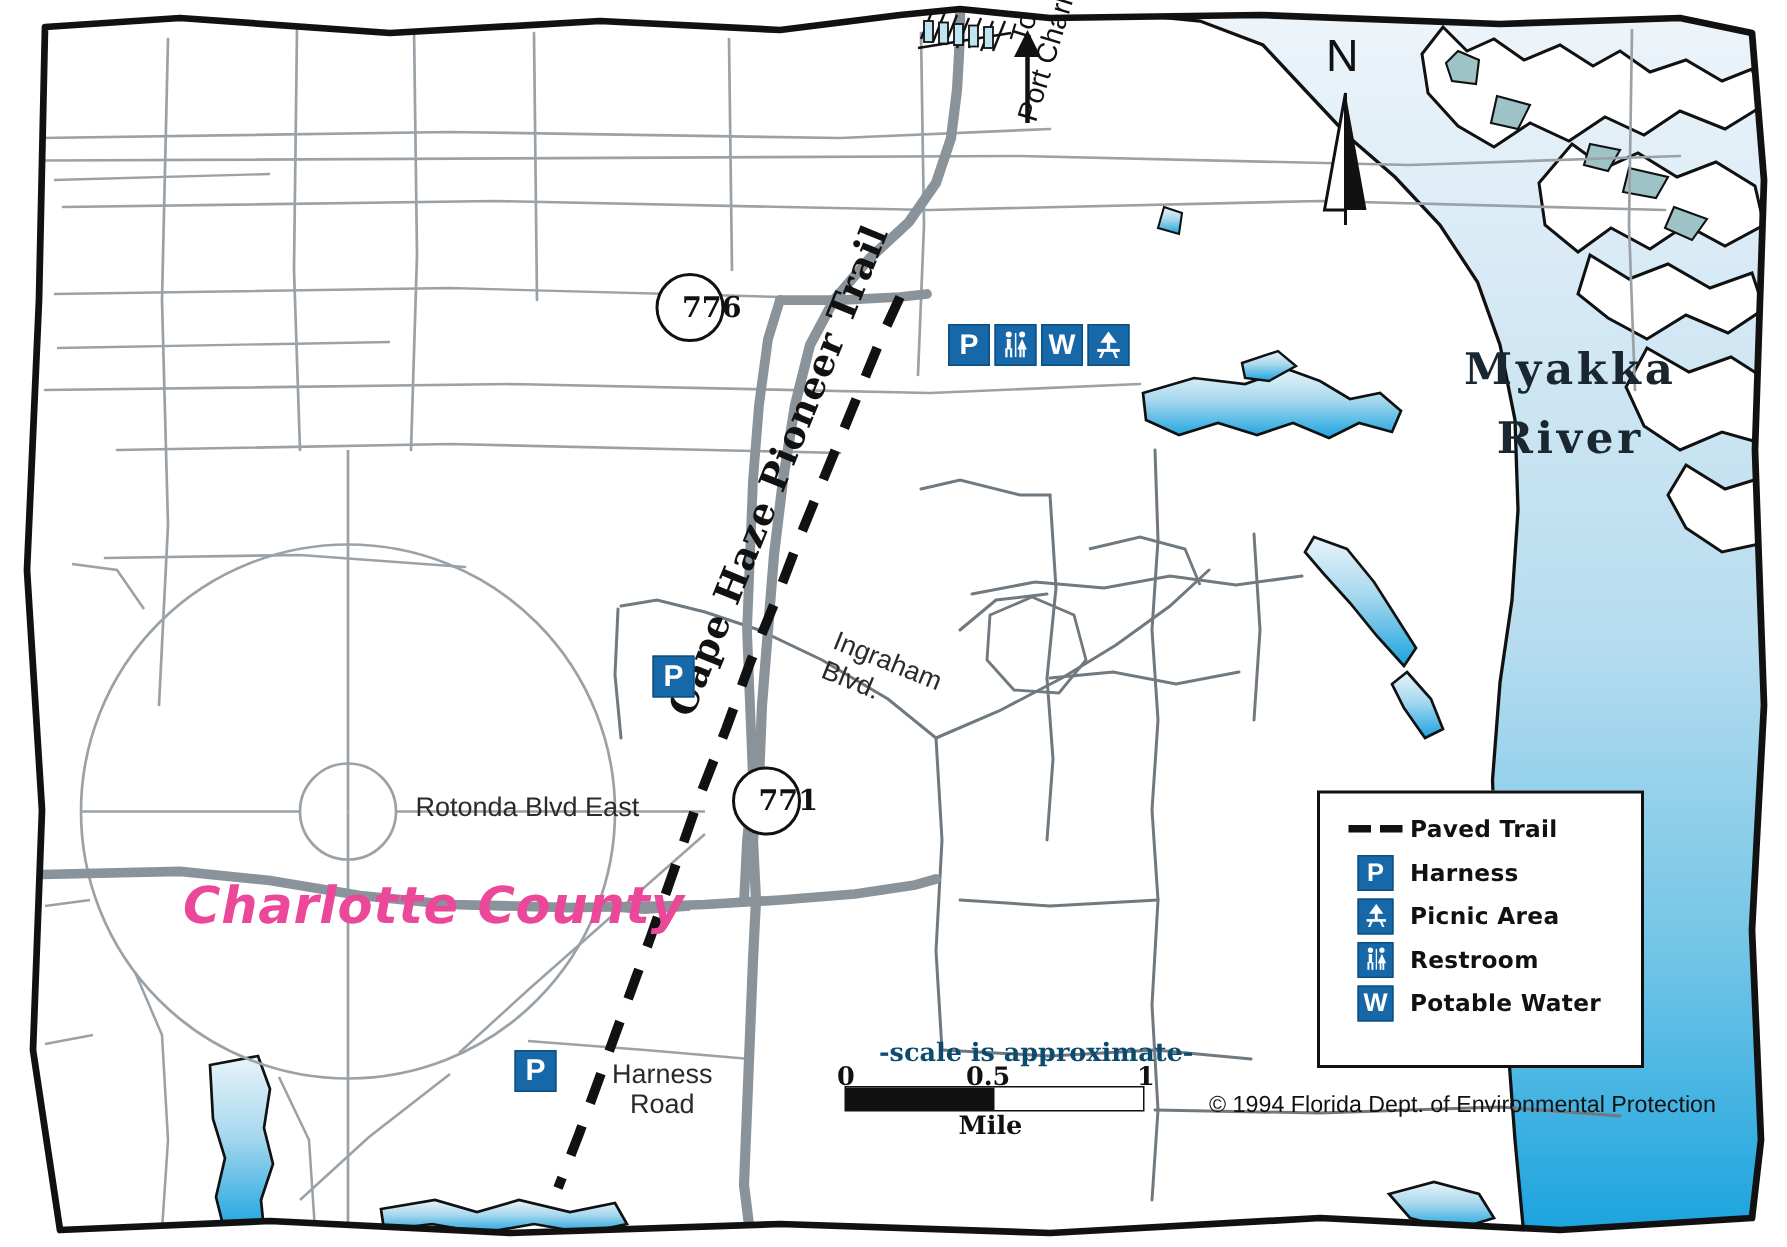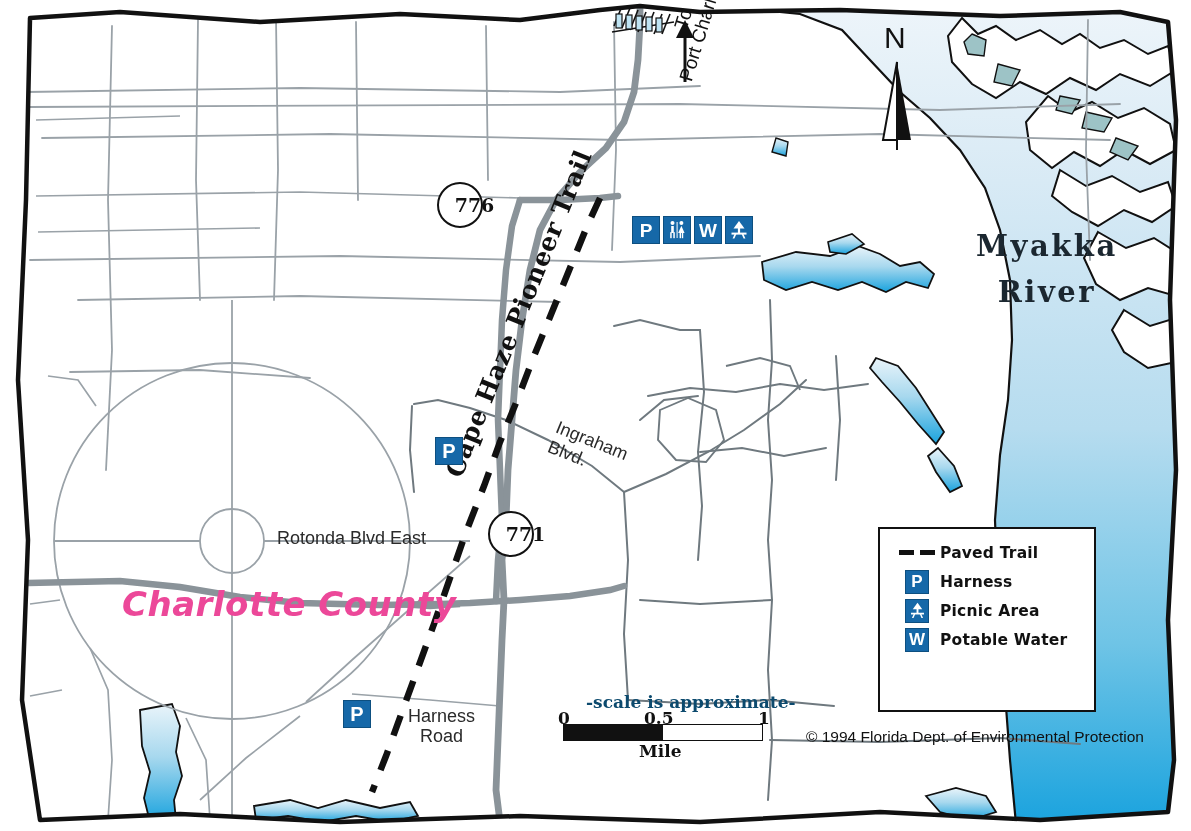--- a/index.html
+++ b/index.html
@@ -415,20 +415,38 @@
             <rect x="9.9" y="8" width="2.2" height="6" fill="#fff"></rect>
             <rect x="3.5" y="13.6" width="15" height="2" fill="#fff"></rect>
             <polygon points="4.6,19.6 6.4,19.6 8.6,14.6 6.8,14.6" fill="#fff"></polygon>
             <polygon points="17.4,19.6 15.6,19.6 13.4,14.6 15.2,14.6" fill="#fff"></polygon>
           </svg>
         </div>
       </div>
       <span class="leg-text">Picnic Area</span>
     </div>
 
+    <div class="leg-row">
+      <div class="leg-icon">
+        <div class="amen">
+          <svg width="19" height="19" viewBox="0 0 22 22">
+            <circle cx="6.5" cy="4" r="2" fill="#fff"></circle>
+            <rect x="5.2" y="7" width="2.6" height="7" fill="#fff"></rect>
+            <rect x="4.2" y="13.2" width="1.5" height="6" fill="#fff"></rect>
+            <rect x="7.3" y="13.2" width="1.5" height="6" fill="#fff"></rect>
+            <rect x="10.6" y="3" width="1" height="16" fill="#fff"></rect>
+            <circle cx="15.4" cy="4" r="2" fill="#fff"></circle>
+            <polygon points="15.4,6.8 18.6,14 12.2,14" fill="#fff"></polygon>
+            <rect x="13.6" y="13.6" width="1.4" height="5.6" fill="#fff"></rect>
+            <rect x="15.8" y="13.6" width="1.4" height="5.6" fill="#fff"></rect>
+          </svg>
+        </div>
+      </div>
+      <span class="leg-text">Restroom</span>
+    </div>
 
     <div class="leg-row">
       <div class="leg-icon">
         <div class="amen">
           <span class="glyph">W</span>
         </div>
       </div>
       <span class="leg-text">Potable Water</span>
     </div>
   </div>

